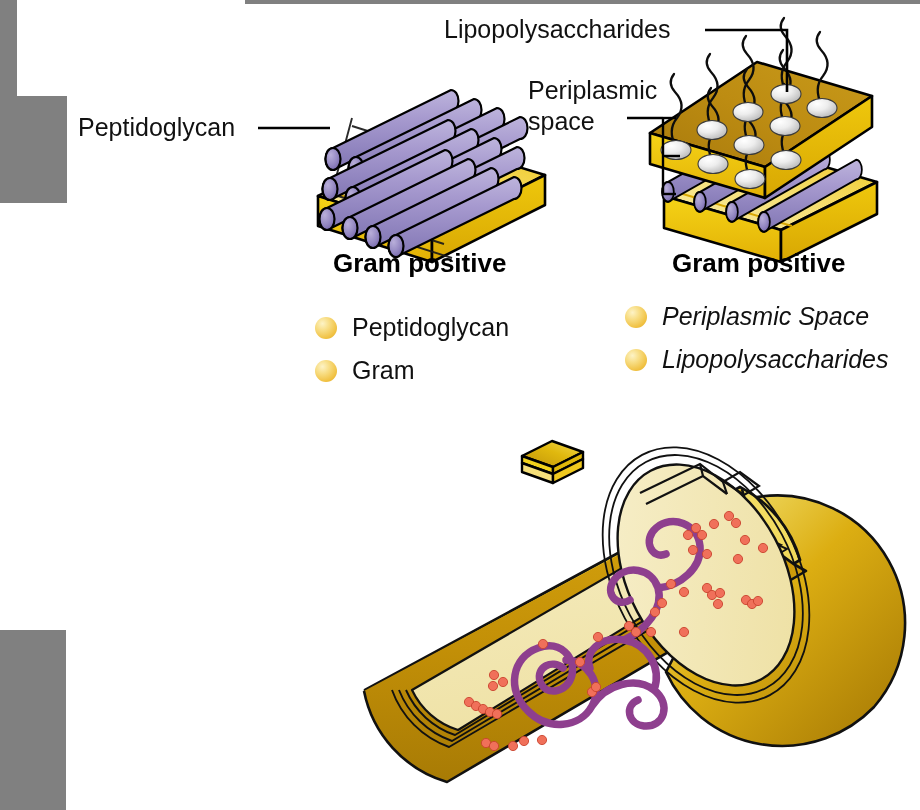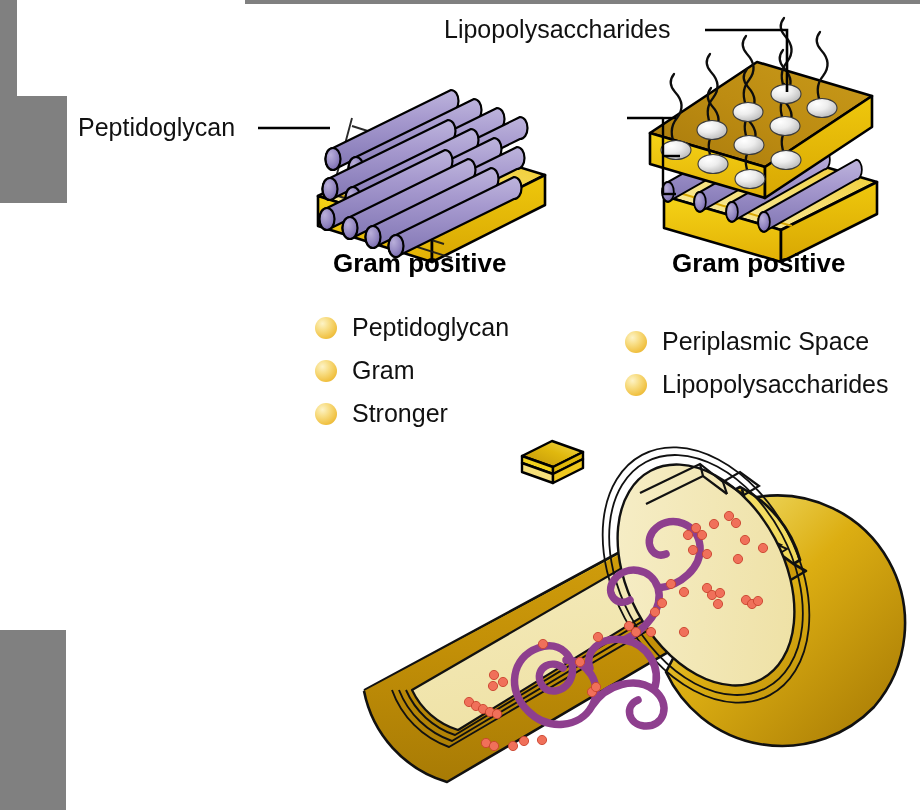--- a/index.html
+++ b/index.html
@@ -63,21 +63,21 @@
     font-weight: bold;
     color: #000000;
     white-space: nowrap;
   }
   #caption-gram-positive { left: 333px; top: 248px; }
   #caption-gram-negative { left: 672px; top: 248px; }
 
   
   .bullet-col { position: absolute; }
   #bullets-left  { left: 315px; top: 306px; }
-  #bullets-right { left: 625px; top: 320px; }
+  #bullets-right { left: 625px; top: 295px; font-style: italic; }
 
   .bullet-row {
     display: flex;
     align-items: center;
     height: 43px;
   }
   .bullet-dot {
     width: 22px;
     height: 22px;
     border-radius: 50%;
@@ -446,37 +446,37 @@
         <circle cx="745" cy="540" r="4.6"></circle>
         <circle cx="763" cy="548" r="4.6"></circle>
       </g>
     </g>
   </svg>
 
   <div class="lbl" id="label-peptidoglycan">Peptidoglycan</div>
 
   <div class="lbl" id="label-lipopoly">Lipopolysaccharides</div>
 
+  <div class="lbl" id="label-periplasmic">
+    <span class="l1">Periplasmic</span>
+    <span class="l2">space</span>
+  </div>
 
   <div class="caption" id="caption-gram-positive">Gram positive</div>
 
   <div class="caption" id="caption-gram-negative">Gram positive</div>
 
   <div class="bullet-col" id="bullets-left">
       <div class="bullet-row">
         <span class="bullet-dot"></span>
         <span class="bullet-text">Peptidoglycan</span>
       </div>
       <div class="bullet-row">
         <span class="bullet-dot"></span>
         <span class="bullet-text">Gram</span>
-      </div>
-      <div class="bullet-row">
-        <span class="bullet-dot"></span>
-        <span class="bullet-text">Stronger</span>
       </div>
     </div>
   <div class="bullet-col" id="bullets-right">
       <div class="bullet-row">
         <span class="bullet-dot"></span>
         <span class="bullet-text">Periplasmic Space</span>
       </div>
       <div class="bullet-row">
         <span class="bullet-dot"></span>
         <span class="bullet-text">Lipopolysaccharides</span>

